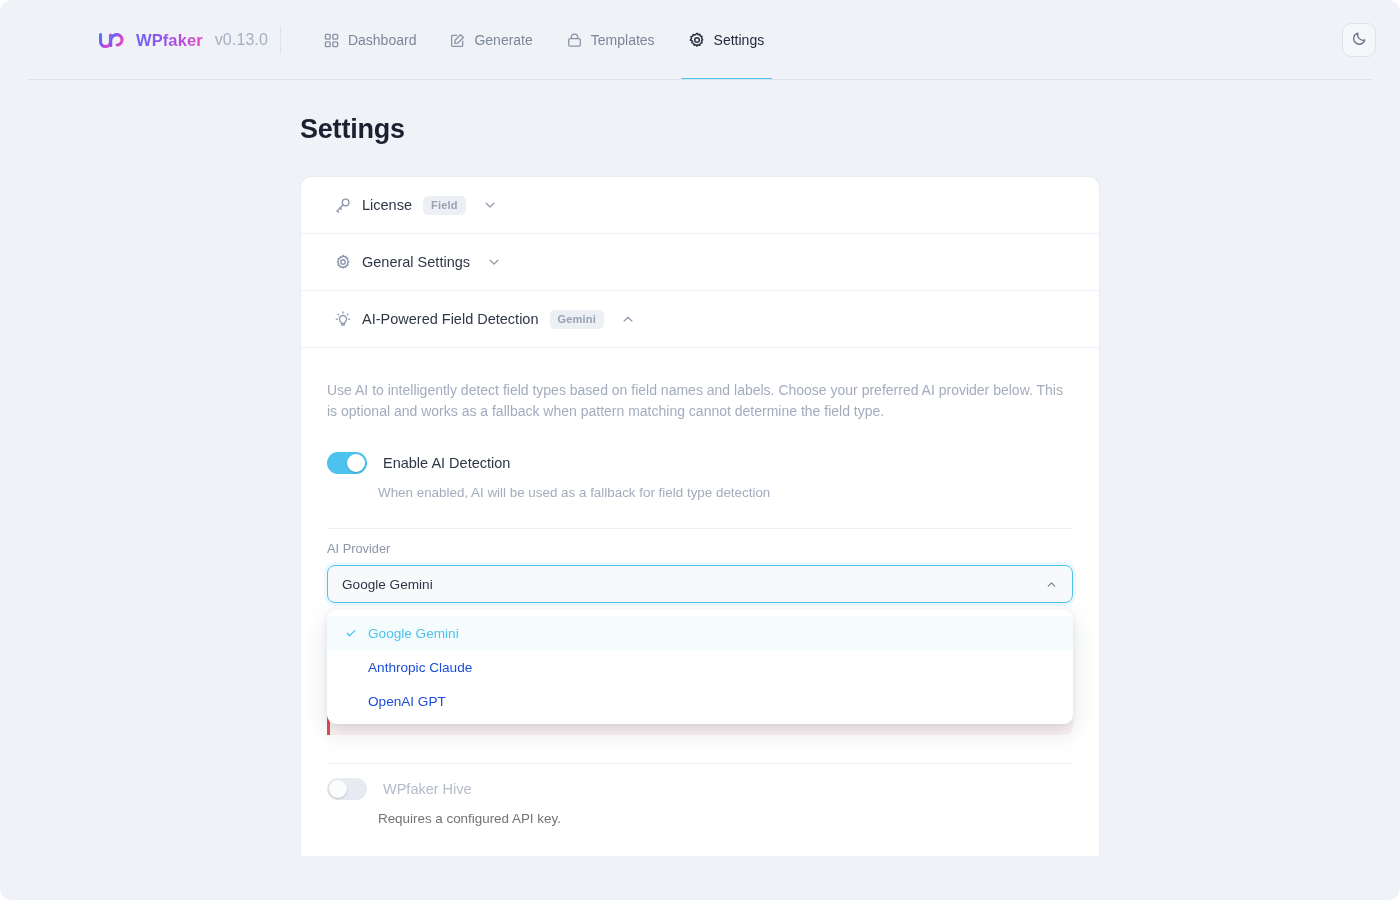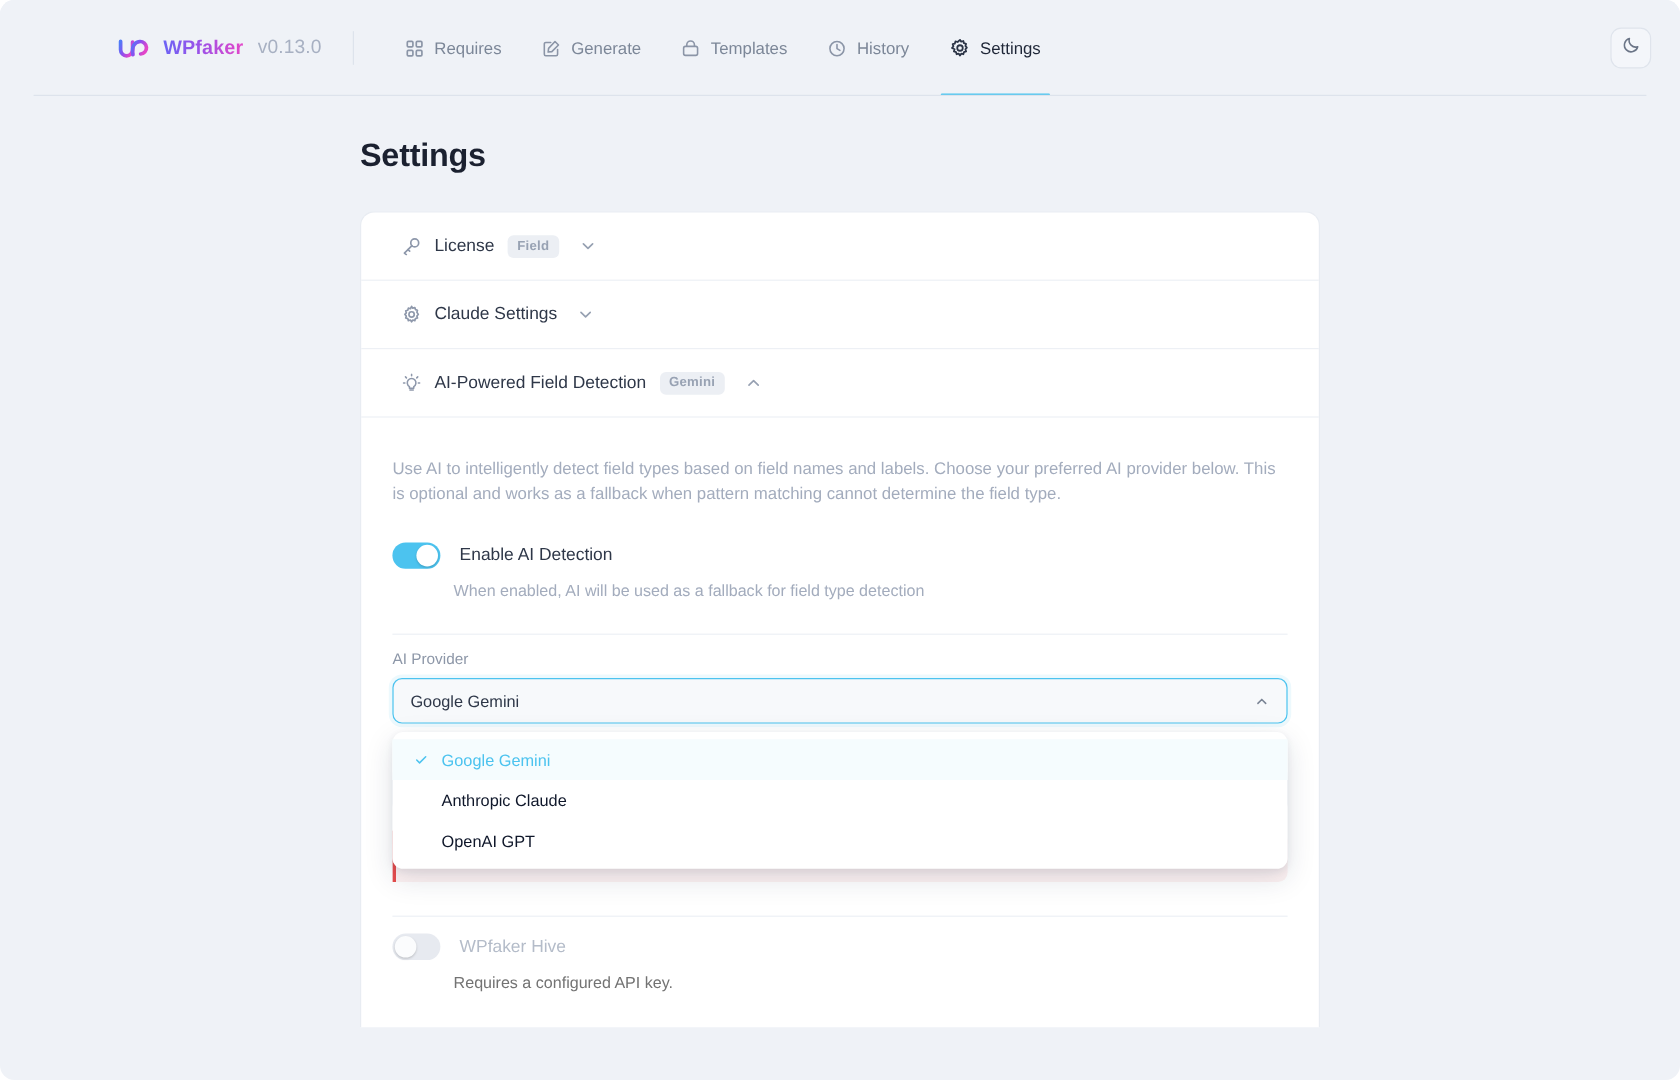--- a/index.html
+++ b/index.html
@@ -38,21 +38,21 @@
     right: 28px;
     bottom: 0;
     height: 1px;
     background: #dde3ec;
   }
 
   .brand {
     display: flex;
     align-items: center;
     gap: 10px;
-    margin-right: 22px;
+    margin-right: 8px;
   }
   .brand-logo { width: 30px; height: 28px; display: block; flex: none; }
   .brand-name {
     font-size: 16.5px;
     font-weight: bold;
     letter-spacing: .1px;
     background: linear-gradient(90deg, #6c63f5 0%, #9b52e8 45%, #e446c8 100%);
     -webkit-background-clip: text;
     background-clip: text;
     color: transparent;
@@ -228,21 +228,21 @@
     padding: 6px 0;
     z-index: 30;
   }
   .option {
     display: flex;
     align-items: center;
     gap: 10px;
     height: 34px;
     padding: 0 16px 0 18px;
     font-size: 13.6px;
-    color: #0f172a;
+    color: #1d4ed8;
     cursor: pointer;
   }
   .option .check { width: 13px; color: #4cc3ef; display: flex; align-items: center; }
   .option.selected { background: #f5fcfe; color: #4cc3ef; }
 
   
   .behind-field {
     position: relative;
     margin-top: 17px;
     height: 58px;
@@ -297,21 +297,21 @@
 
       <div class="nav-item">
         <span class="ico">
           <svg width="15" height="15" viewBox="0 0 16 16" fill="none" stroke="currentColor" stroke-width="1.5">
             <rect x="1.5" y="1.5" width="5" height="5" rx="1"></rect>
             <rect x="9.5" y="1.5" width="5" height="5" rx="1"></rect>
             <rect x="1.5" y="9.5" width="5" height="5" rx="1"></rect>
             <rect x="9.5" y="9.5" width="5" height="5" rx="1"></rect>
           </svg>
         </span>
-        <span>Requires</span>
+        <span>Dashboard</span>
       </div>
 
       <div class="nav-item">
         <span class="ico">
           <svg width="15" height="15" viewBox="0 0 16 16" fill="none" stroke="currentColor" stroke-width="1.4" stroke-linecap="round" stroke-linejoin="round">
             <path d="M13.5 8.8V13a1.3 1.3 0 0 1-1.3 1.3H3A1.3 1.3 0 0 1 1.7 13V3.8A1.3 1.3 0 0 1 3 2.5h4.4"></path>
             <path d="M11.2 1.7 14.3 4.8 8.4 10.7l-3.3.4.4-3.3z"></path>
           </svg>
         </span>
         <span>Generate</span>
@@ -320,29 +320,20 @@
       <div class="nav-item">
         <span class="ico">
           <svg width="15" height="15" viewBox="0 0 16 16" fill="none" stroke="currentColor" stroke-width="1.4" stroke-linejoin="round">
             <rect x="1.8" y="6" width="12.4" height="8" rx="1.6"></rect>
             <path d="M4.6 6V4.6a3.4 3.4 0 0 1 6.8 0V6"></path>
           </svg>
         </span>
         <span>Templates</span>
       </div>
 
-      <div class="nav-item">
-        <span class="ico">
-          <svg width="15" height="15" viewBox="0 0 16 16" fill="none" stroke="currentColor" stroke-width="1.4" stroke-linecap="round">
-            <circle cx="8" cy="8" r="6.3"></circle>
-            <path d="M8 4.4V8l2.6 1.6"></path>
-          </svg>
-        </span>
-        <span>History</span>
-      </div>
 
       <div class="nav-item active">
         <span class="ico">
           <svg width="16" height="16" viewBox="0 0 16 16" fill="none" stroke="currentColor" stroke-width="1.5">
             <circle cx="8" cy="8" r="2.3"></circle>
             <path d="M8 1.2l1 1.5 1.8-.5.5 1.8 1.8.5-.6 1.8 1.2 1.4-1.2 1.4.6 1.8-1.8.5-.5 1.8-1.8-.5-1 1.5-1-1.5-1.8.5-.5-1.8-1.8-.5.6-1.8L1.3 8l1.2-1.4-.6-1.8 1.8-.5.5-1.8 1.8.5z" stroke-linejoin="round"></path>
           </svg>
         </span>
         <span>Settings</span>
       </div>
@@ -383,21 +374,21 @@
         </span>
       </div>
 
       <div class="section-head">
         <span class="sec-ico">
           <svg width="16" height="16" viewBox="0 0 16 16" fill="none" stroke="currentColor" stroke-width="1.4">
             <circle cx="8" cy="8" r="2.2"></circle>
             <path d="M8 1.3l1 1.5 1.7-.5.5 1.7 1.7.5-.5 1.7L13.6 8l-1.2 1.3.5 1.7-1.7.5-.5 1.7-1.7-.5-1 1.5-1-1.5-1.7.5-.5-1.7-1.7-.5.5-1.7L2.4 8l1.2-1.3-.5-1.7 1.7-.5.5-1.7 1.7.5z" stroke-linejoin="round"></path>
           </svg>
         </span>
-        <span class="section-title">Claude Settings</span>
+        <span class="section-title">General Settings</span>
         <span class="chev">
           <svg width="14" height="14" viewBox="0 0 16 16" fill="none" stroke="currentColor" stroke-width="1.6" stroke-linecap="round" stroke-linejoin="round">
             <path d="M3.6 6l4.4 4.3L12.4 6"></path>
           </svg>
         </span>
       </div>
 
       <div class="section-head">
         <span class="sec-ico">
           <svg width="16" height="16" viewBox="0 0 16 16" fill="none" stroke="currentColor" stroke-width="1.3" stroke-linecap="round" stroke-linejoin="round">

